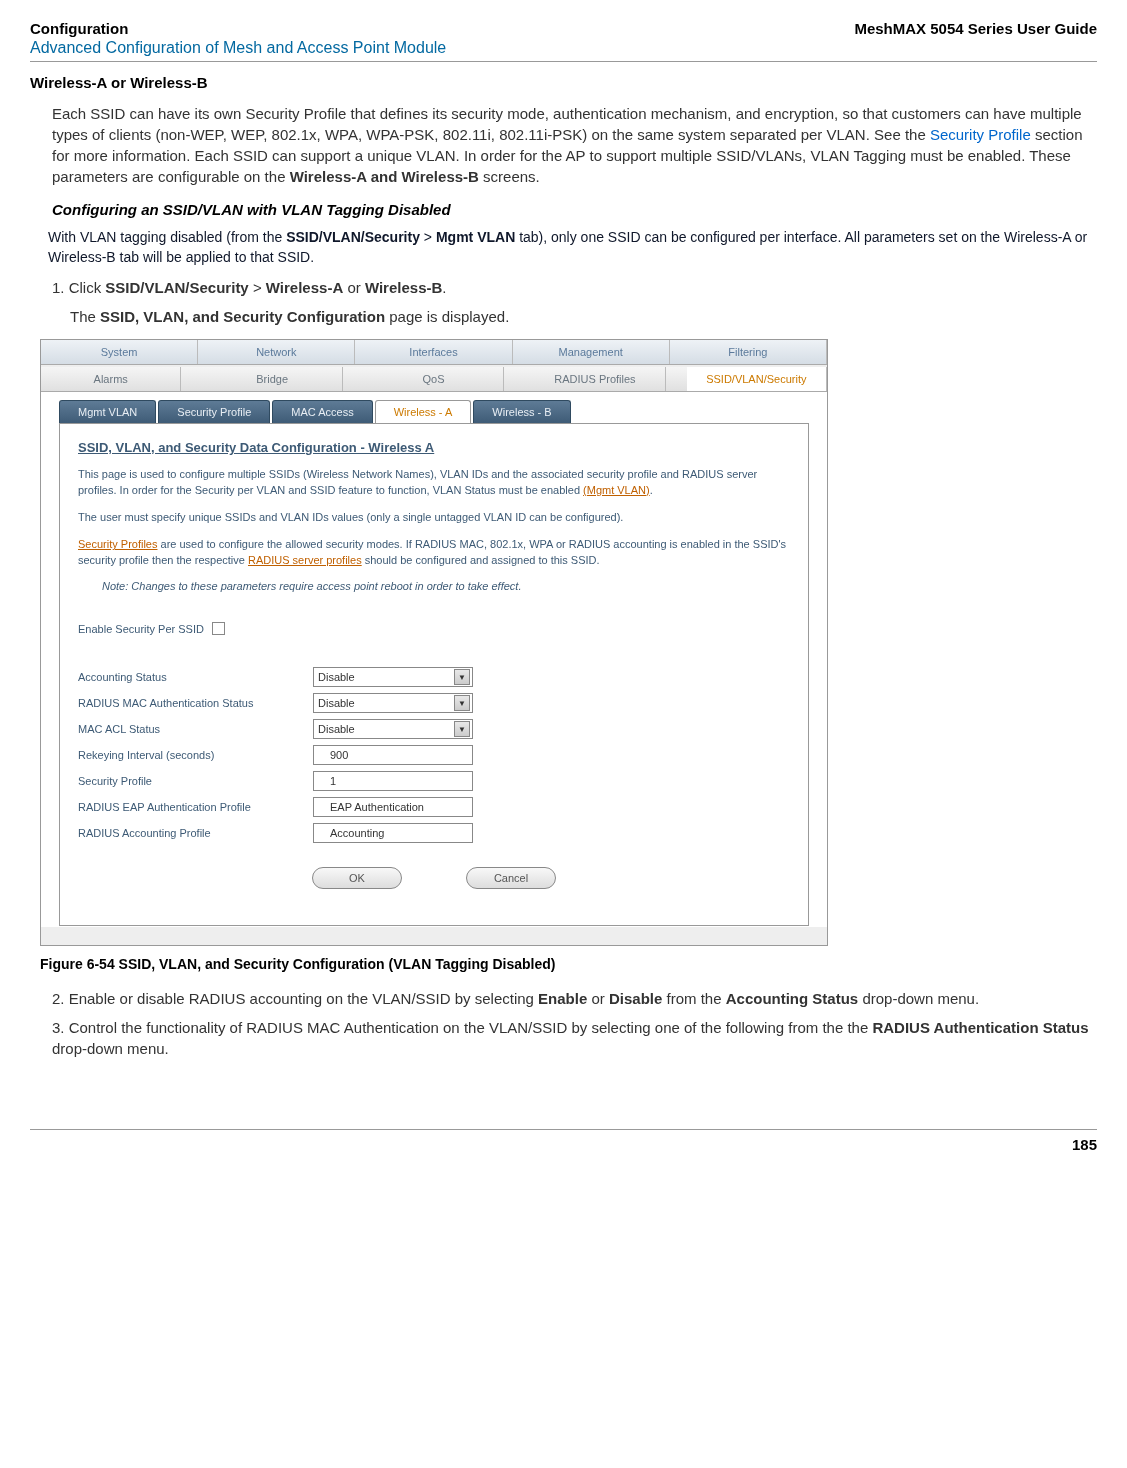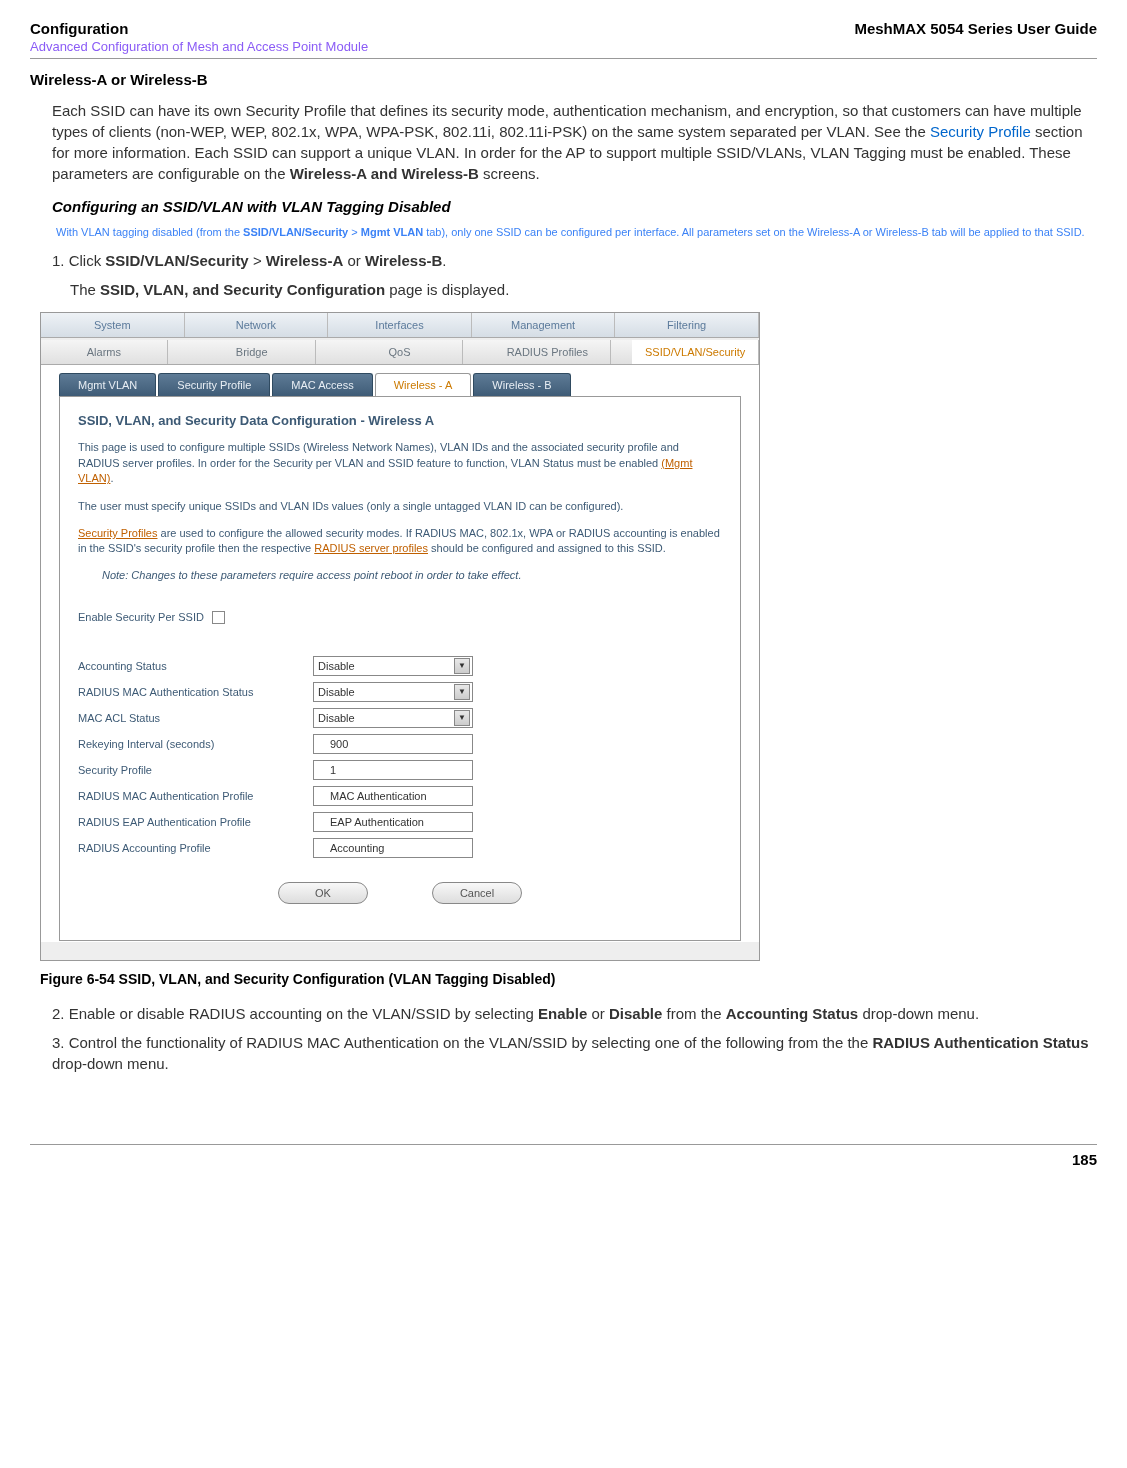--- a/index.html
+++ b/index.html
@@ -21,22 +21,22 @@
     }
     .header-left {
       font-size: 15px;
       font-weight: bold;
     }
     .header-right {
       font-size: 15px;
       font-weight: bold;
     }
     .header-sub {
-      font-size: 13px;
-      color: #8b5cf6;
+      font-size: 16px;
+      color: #0369a1;
       margin-bottom: 4px;
     }
     .divider-top {
       border-bottom: 1px solid #999;
       margin-bottom: 12px;
     }
     .section-title {
       font-size: 15px;
       font-weight: bold;
       margin-bottom: 12px;
@@ -50,40 +50,40 @@
     .link {
       color: #0066cc;
     }
     .sub-heading {
       font-size: 15px;
       font-weight: bold;
       font-style: italic;
       margin: 0 0 10px 22px;
     }
     .body-text2 {
-      font-size: 11px;
-      line-height: 1.4;
-      margin: 0 0 10px 26px;
-      color: #3b82f6;
+      font-size: 14px;
+      line-height: 1.4;
+      margin: 0 0 10px 18px;
+      color: #0f172a;
     }
     .numbered {
       font-size: 15px;
       line-height: 1.4;
       margin: 0 0 8px 22px;
       color: #333;
     }
     .indent {
       font-size: 15px;
       line-height: 1.4;
       margin: 0 0 12px 40px;
       color: #333;
     }
     .screenshot-container {
       margin: 10px 0 10px 10px;
-      width: 720px;
+      width: 788px;
       border: 1px solid #999;
       background: #eee;
       font-family: Tahoma, Verdana, sans-serif;
       font-size: 11px;
     }
     .tab-row1 {
       display: flex;
       background: linear-gradient(#f5f5f5, #e0e0e0);
       border-bottom: 1px solid #aaa;
     }
@@ -142,20 +142,21 @@
       border: 1px solid #999;
       padding: 16px 18px 36px 18px;
       position: relative;
       top: -1px;
     }
     .panel-title {
       color: #3d5a75;
       font-weight: bold;
       font-size: 13px;
       margin-bottom: 12px;
+      text-decoration: underline;
     }
     .panel-text {
       color: #3d5a75;
       font-size: 11px;
       line-height: 1.4;
       margin-bottom: 12px;
     }
     .panel-text .ulink {
       color: #c06000;
       text-decoration: underline;
@@ -348,24 +349,20 @@
       </div>
       <div class="form-row">
         <div class="form-label">Rekeying Interval (seconds)</div>
         <div class="form-input">900</div>
       </div>
       <div class="form-row">
         <div class="form-label">Security Profile</div>
         <div class="form-input">1</div>
       </div>
       <div class="form-row">
-        <div class="form-label">RADIUS MAC Authentication Profile</div>
-        <div class="form-input">MAC Authentication</div>
-      </div>
-      <div class="form-row">
         <div class="form-label">RADIUS EAP Authentication Profile</div>
         <div class="form-input">EAP Authentication</div>
       </div>
       <div class="form-row">
         <div class="form-label">RADIUS Accounting Profile</div>
         <div class="form-input">Accounting</div>
       </div>
 
       <div class="btn-row">
         <div class="btn">OK</div>

